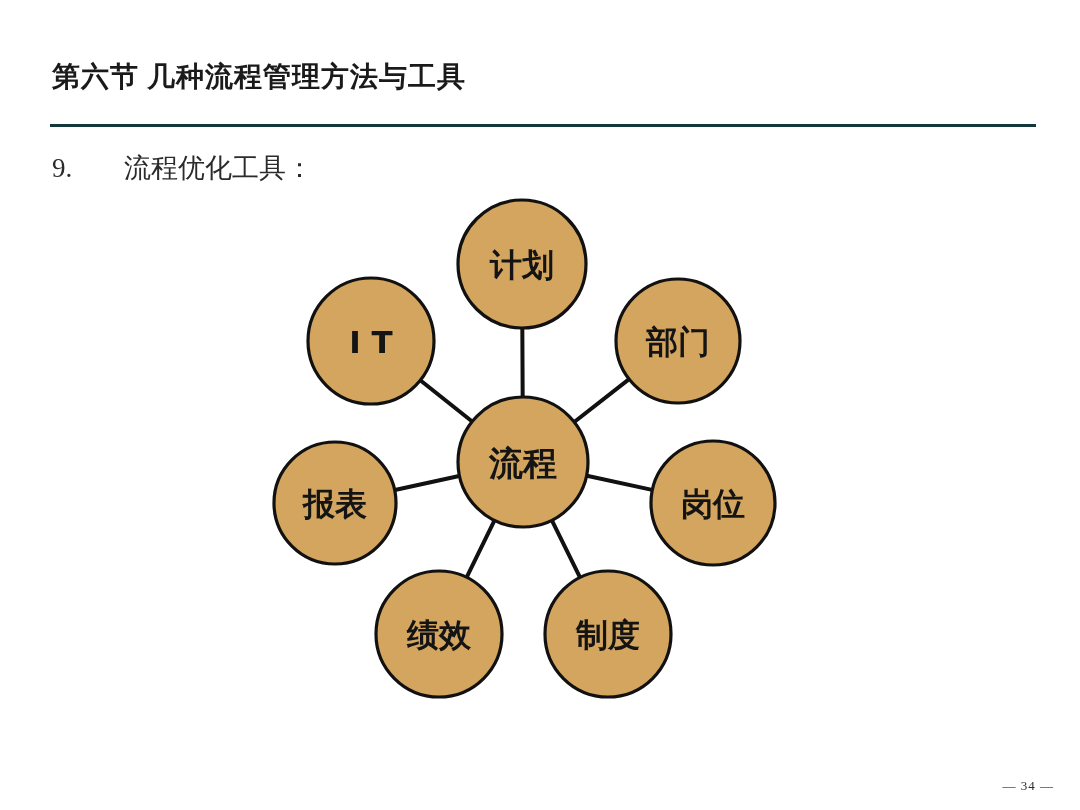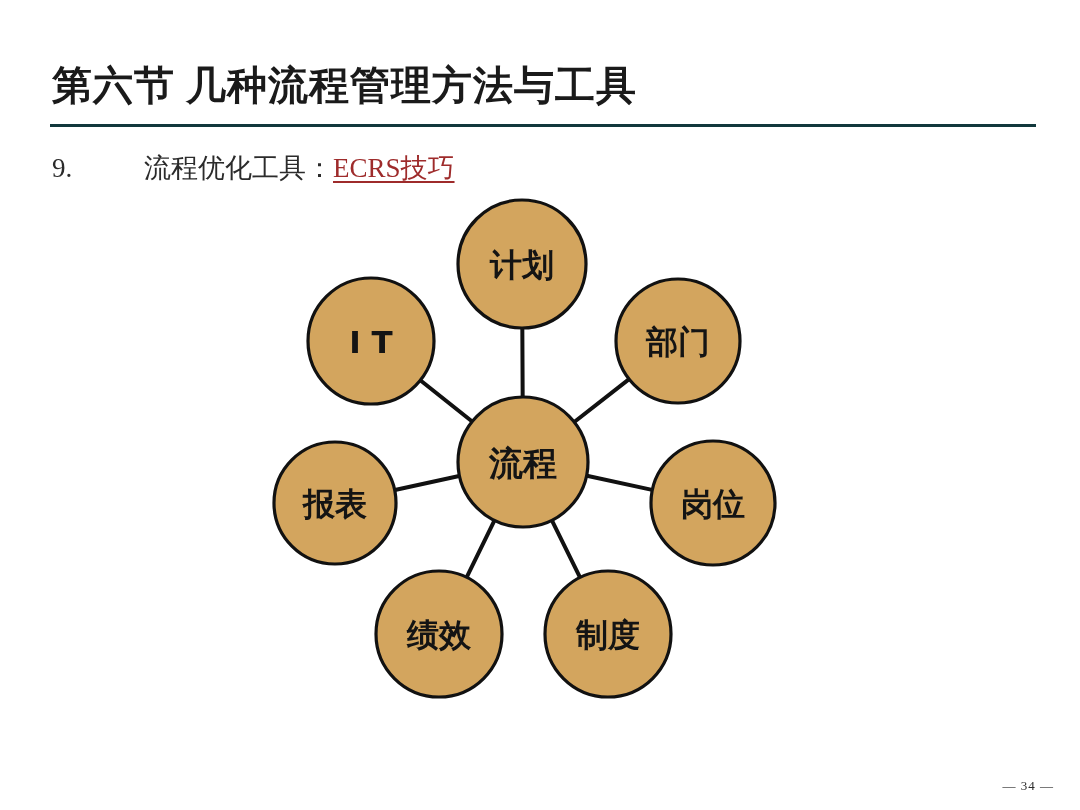--- a/index.html
+++ b/index.html
@@ -24,21 +24,21 @@
     left: 0;
     top: 58px;
     width: 1080px;
     height: 72px;
   }
   #slide-title {
     position: absolute;
     left: 52px;
     top: 0px;
     font-family: "Liberation Serif", "DejaVu Serif", serif;
-    font-size: 40px;
+    font-size: 28px;
     font-weight: bold;
     color: #1a1a1a;
     letter-spacing: 1px;
     white-space: nowrap;
   }
   #title-rule {
     position: absolute;
     left: 50px;
     top: 66px;
     width: 986px;
@@ -58,21 +58,20 @@
     font-size: 27px;
     color: #2b2b2b;
     white-space: nowrap;
   }
   #subtitle-number {
     width: 72px;
     display: inline-block;
   }
   #subtitle-text {
     color: #2b2b2b;
-    margin-left: 20px;
   }
   #subtitle-highlight {
     color: #9e2b2b;
     text-decoration: underline;
     text-underline-offset: 4px;
   }
 
   
   #diagram {
     position: absolute;
@@ -118,21 +117,20 @@
 <div id="slide">
 
   <div id="header-block">
     <div id="slide-title">第六节  几种流程管理方法与工具</div>
     <div id="title-rule"></div>
   </div>
 
   <div id="subtitle-row">
     <span id="subtitle-number">9.</span>
     <span id="subtitle-text">流程优化工具：</span>
-    <span id="subtitle-highlight">ECRS技巧</span>
   </div>
 
   <div id="diagram">
     <svg width="1080" height="810" viewBox="0 0 1080 810" xmlns="http://www.w3.org/2000/svg">
       <g id="spokes-group">
           <line x1="522.681822239768" y1="399.0008034740689" x2="522.3131273195934" y2="325.9992092794878" class="spoke-line"></line>
           <line x1="572.6601039526188" y1="423.2330801402137" x2="630.7046629022678" y2="377.92087605693933" class="spoke-line"></line>
           <line x1="584.5825156675066" y1="475.2888586440409" x2="654.3499850785652" y2="490.34394414853244" class="spoke-line"></line>
           <line x1="550.911454305101" y1="518.4796487114984" x2="580.9746236093467" y2="579.3133560095016" class="spoke-line"></line>
           <line x1="495.3533761941849" y1="518.6097535071452" x2="465.7689532088051" y2="579.1873815248276" class="spoke-line"></line>

